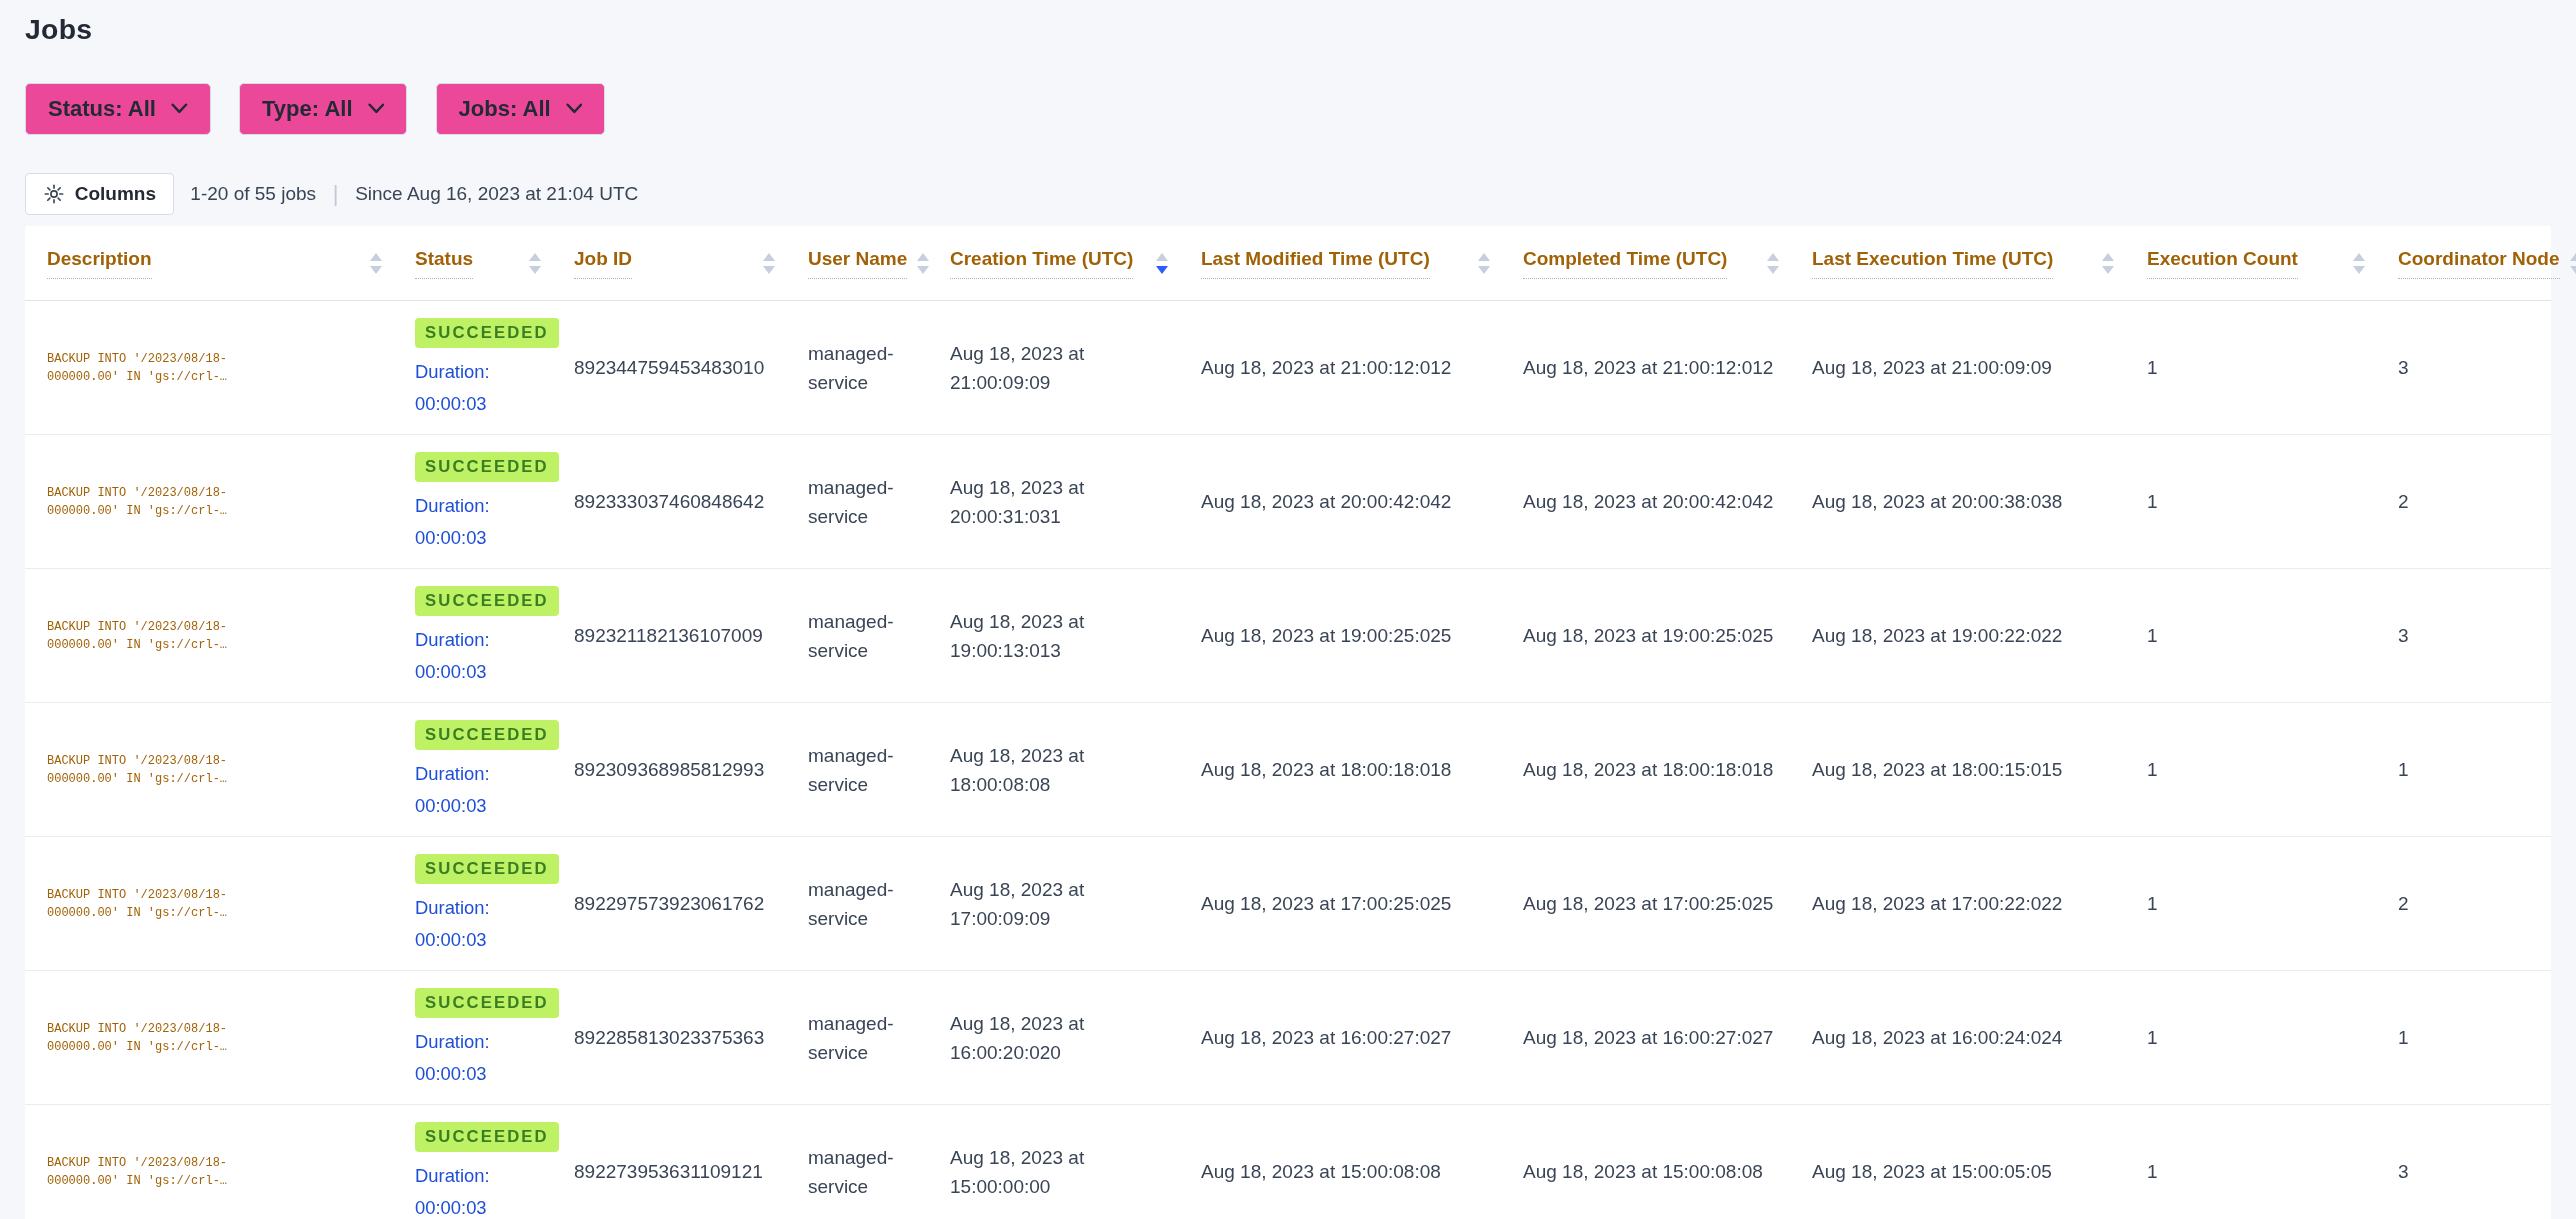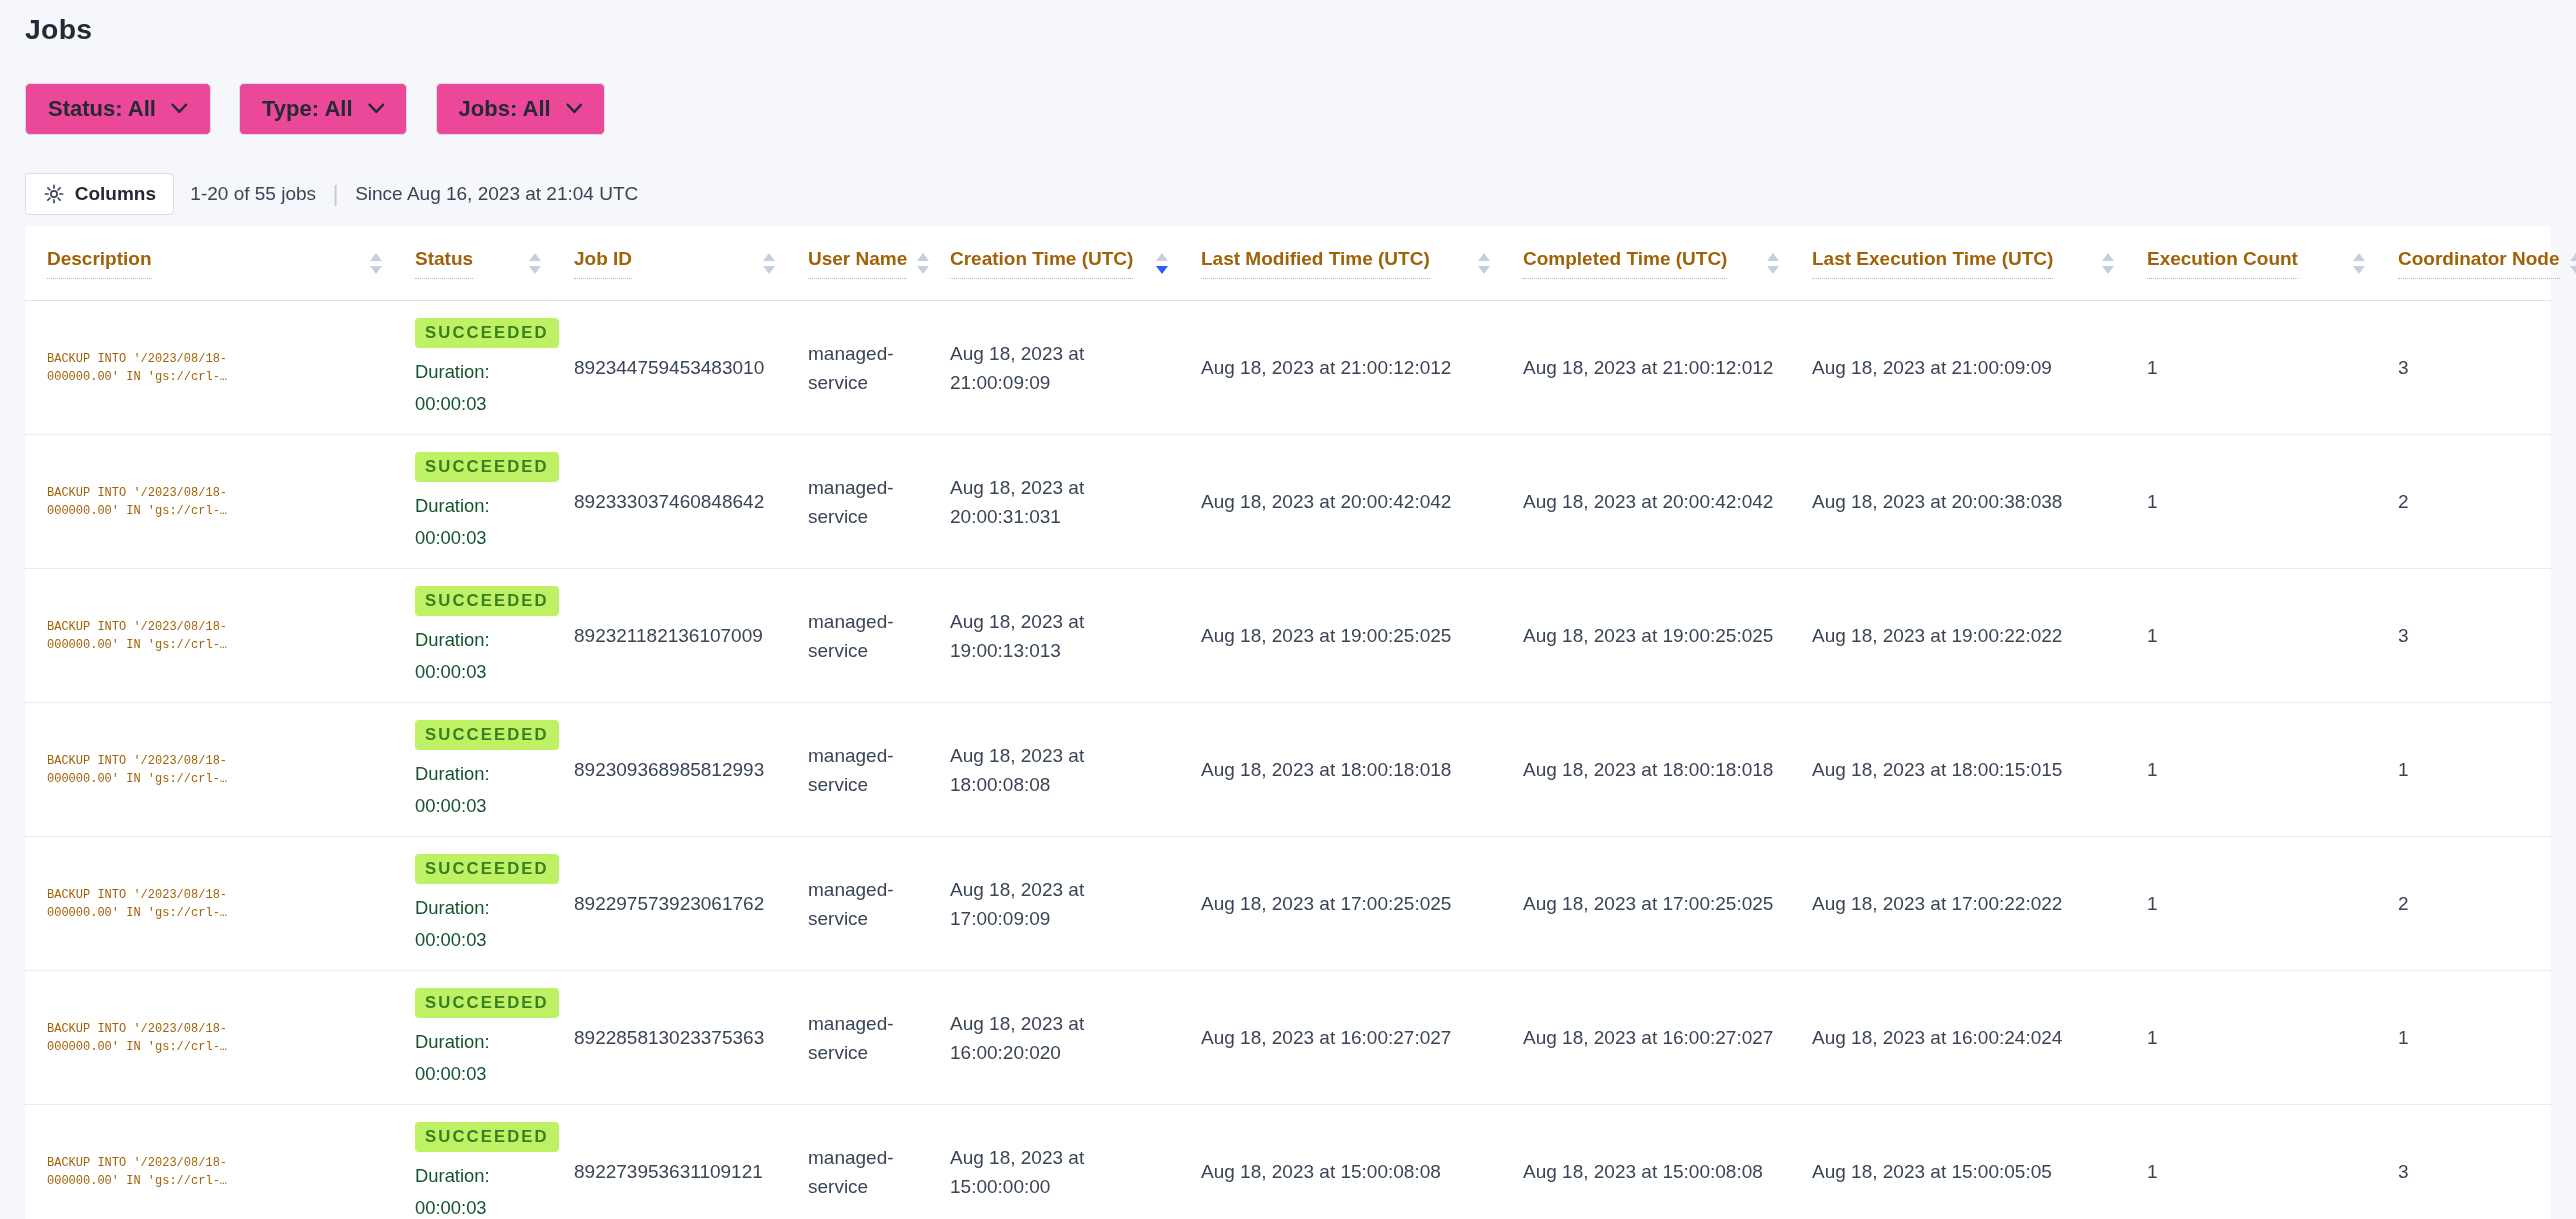--- a/index.html
+++ b/index.html
@@ -134,21 +134,21 @@
     background: #bef264;
     color: #3a7d22;
     font-size: 16.7px;
     font-weight: 700;
     letter-spacing: 2.1px;
     padding: 5.9px 10px;
     border-radius: 4px;
     line-height: 1.1;
     white-space: nowrap;
   }
-  .dur { font-size: 18.4px; color: #14532d; line-height: 1.7; }
+  .dur { font-size: 18.4px; color: #1d4ed8; line-height: 1.7; }
   .dur-first { margin-top: 8.4px; }
 </style>
 </head>
 <body>
 
 <div class="page">
   <h1 class="page-title">Jobs</h1>
 
   <div class="filters">
     <button class="filter-btn">

